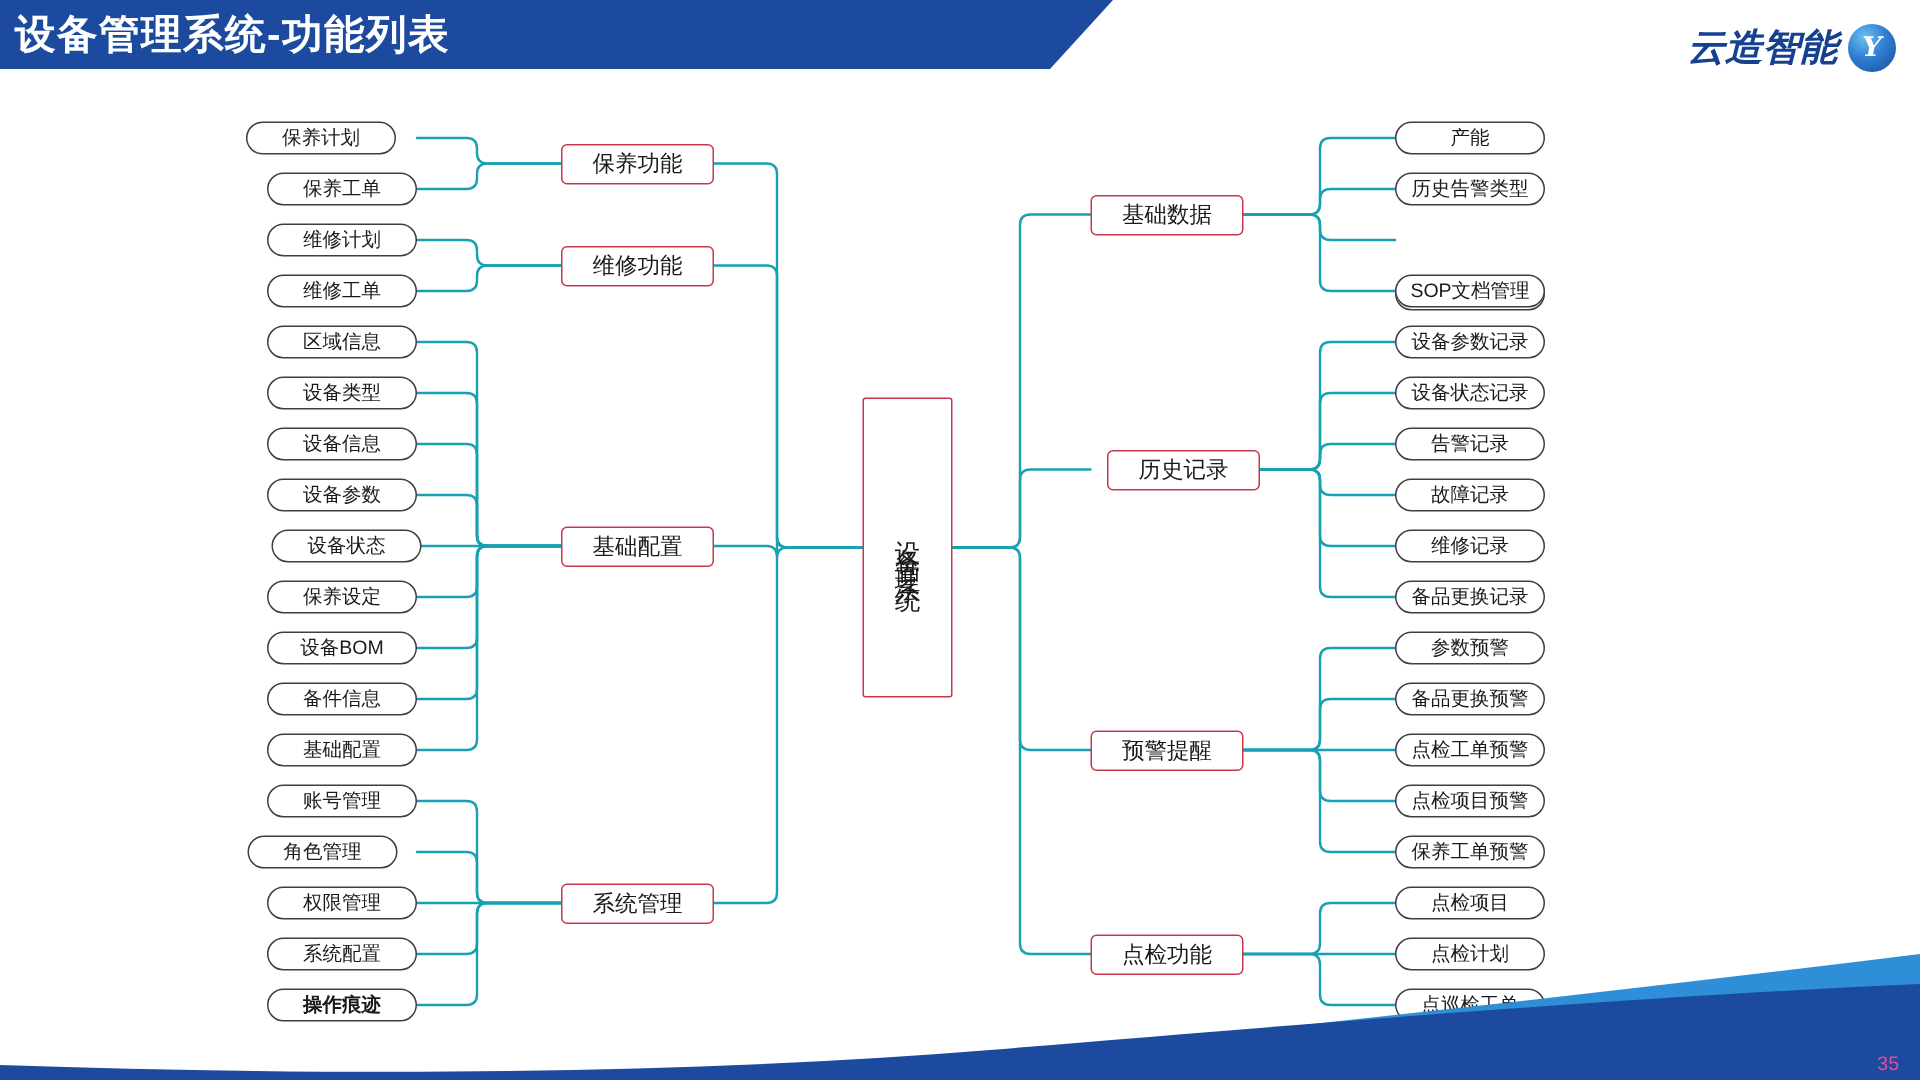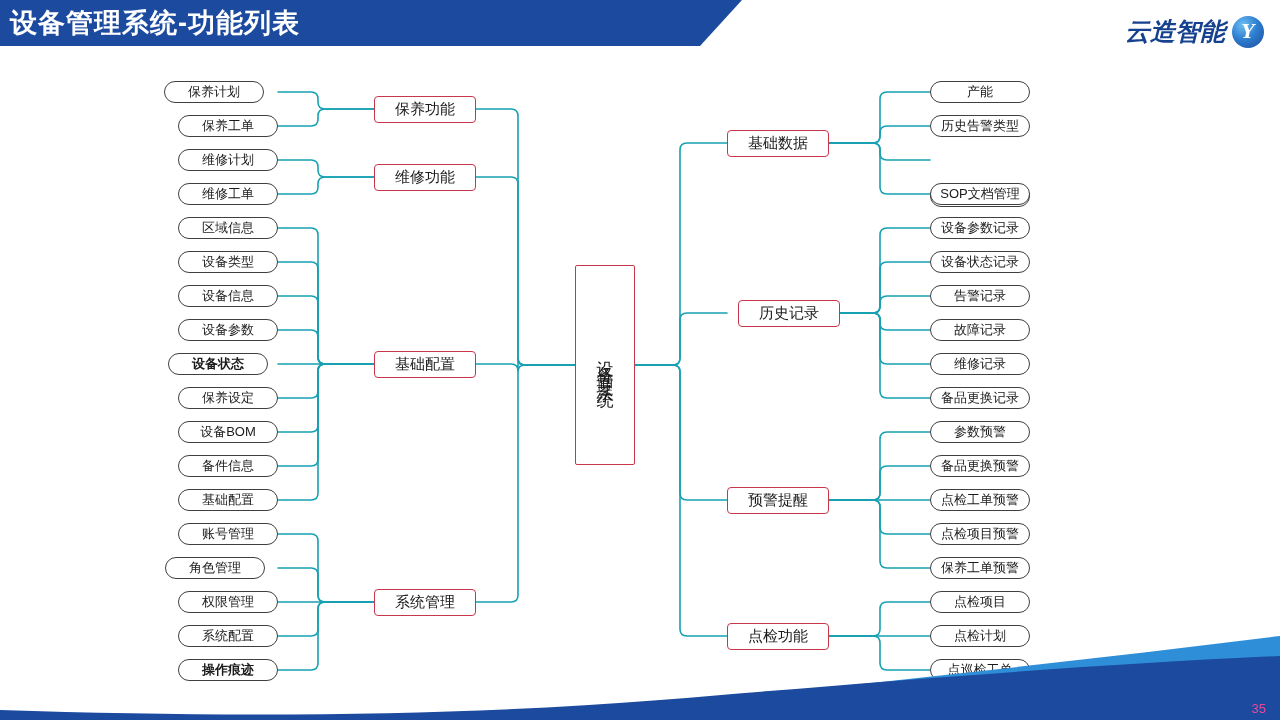--- a/index.html
+++ b/index.html
@@ -109,21 +109,21 @@
       <div class="node leaf" style="left: 164px; top: 81px;">保养计划</div>
       <div class="node leaf" style="left: 178px; top: 115px;">保养工单</div>
       <div class="node branch" style="left: 374px; top: 95.5px;">保养功能</div>
       <div class="node leaf" style="left: 178px; top: 149px;">维修计划</div>
       <div class="node leaf" style="left: 178px; top: 183px;">维修工单</div>
       <div class="node branch" style="left: 374px; top: 163.5px;">维修功能</div>
       <div class="node leaf" style="left: 178px; top: 217px;">区域信息</div>
       <div class="node leaf" style="left: 178px; top: 251px;">设备类型</div>
       <div class="node leaf" style="left: 178px; top: 285px;">设备信息</div>
       <div class="node leaf" style="left: 178px; top: 319px;">设备参数</div>
-      <div class="node leaf" style="left: 168px; top: 353px; font-weight: bold;">设备状态</div>
+      <div class="node leaf" style="left: 181px; top: 353px;">设备状态</div>
       <div class="node leaf" style="left: 178px; top: 387px;">保养设定</div>
       <div class="node leaf" style="left: 178px; top: 421px;">设备BOM</div>
       <div class="node leaf" style="left: 178px; top: 455px;">备件信息</div>
       <div class="node leaf" style="left: 178px; top: 489px;">基础配置</div>
       <div class="node branch" style="left: 374px; top: 350.5px;">基础配置</div>
       <div class="node leaf" style="left: 178px; top: 523px;">账号管理</div>
       <div class="node leaf" style="left: 165px; top: 557px;">角色管理</div>
       <div class="node leaf" style="left: 178px; top: 591px;">权限管理</div>
       <div class="node leaf" style="left: 178px; top: 625px;">系统配置</div>
       <div class="node leaf" style="left: 178px; top: 659px; font-weight: bold;">操作痕迹</div>

